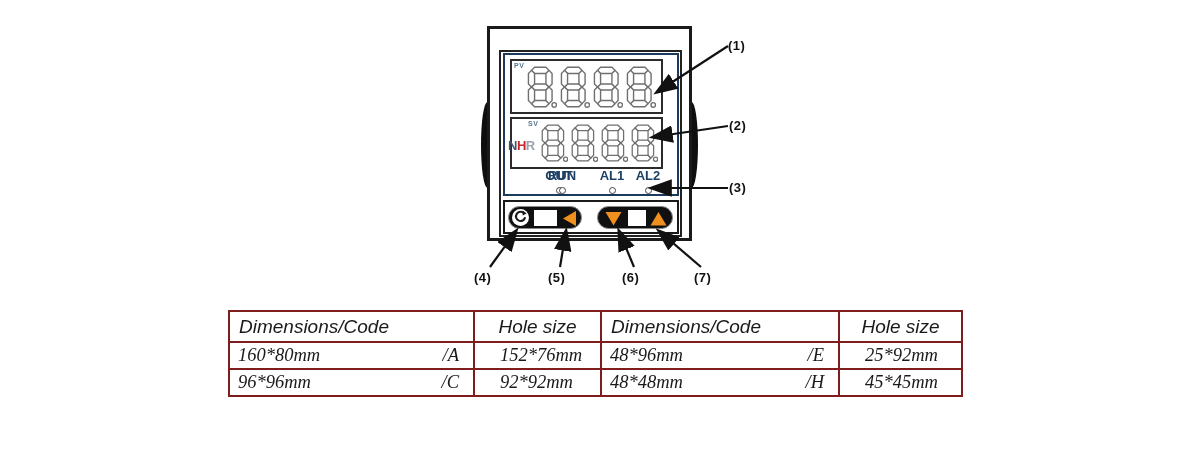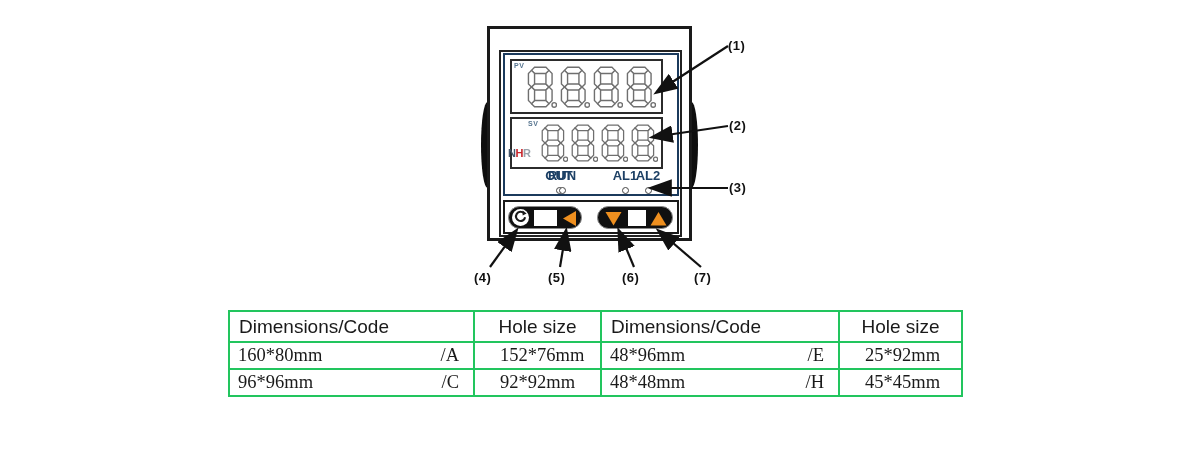--- a/index.html
+++ b/index.html
@@ -37,21 +37,21 @@
     position:absolute; font-size:7px; font-weight:bold; color:#56748f; letter-spacing:0.5px;
   }
   .pv-label { left:514px; top:62px; }
   .sv-label { left:528px; top:120px; }
   .digits { position:absolute; display:flex; gap:3px; }
   .digits.pv { left:527px; top:66px; }
   .digits.sv { left:541px; top:124px; }
   .digits svg { display:block; }
 
   .brand {
-    position:absolute; left:508px; top:147px; font-size:11px; font-weight:800;
+    position:absolute; left:508px; top:138px; font-size:13px; font-weight:800;
     letter-spacing:-0.5px; font-family:"Liberation Sans", sans-serif;
   }
 
   .indicator { position:absolute; width:30px; text-align:center; top:171px; }
   .indicator .ind-label {
     font-size:13px; font-weight:bold; color:var(--indicator-navy,#1d4065);
     display:block; line-height:9px;
   }
   .indicator .ind-led {
     display:inline-block; width:7px; height:7px; border:1.5px solid #444;
@@ -83,21 +83,21 @@
     position:absolute; font-size:13px; font-weight:bold; color:#111;
     letter-spacing:0.5px; white-space:nowrap;
   }
 
   
   .spec-table {
     position:absolute; left:228px; top:310px; width:733px;
     border-collapse:collapse; table-layout:fixed; color:#1a1a1a;
   }
   .spec-table th, .spec-table td {
-    border:2px solid #22c55e; overflow:hidden; white-space:nowrap;
+    border:2px solid #7f1d1d; overflow:hidden; white-space:nowrap;font-style:italic;
   }
   .spec-table th {
     height:31px; font-family:"Liberation Sans", sans-serif; font-size:19px;
     font-weight:normal; text-align:left; padding-left:9px;
   }
   .spec-table th.hole-h { text-align:center; padding-left:0; }
   .spec-table td {
     height:27px; font-family:"Liberation Serif", serif; font-size:18.5px;margin-left:16px;
   }
   .dim-cell-inner {
@@ -220,21 +220,21 @@
           <polygon points="5,24 8.5,27.5 8.5,39.5 5,43 1.5,39.5 1.5,27.5"></polygon>
           <circle cx="31" cy="44.5" r="2.6"></circle>
         </g>
       </svg>
     </div>
   <div class="brand" id="brand-logo"><span style="color:#44566b">N</span><span style="color:#c6252b">H</span><span style="color:#9aa2ab">R</span></div>
 
   <div id="indicators">
       <div class="indicator" style="left:544px"><span class="ind-label">OUT</span><span class="ind-led"></span></div>
       <div class="indicator" style="left:547px"><span class="ind-label">RUN</span><span class="ind-led"></span></div>
-      <div class="indicator" style="left:610px"><span class="ind-label">AL1</span><span class="ind-led"></span></div>
+      <div class="indicator" style="left:597px"><span class="ind-label">AL1</span><span class="ind-led"></span></div>
       <div class="indicator" style="left:633px"><span class="ind-label">AL2</span><span class="ind-led"></span></div>
     </div>
 
   <div class="key-panel"></div>
 
   <div class="pill left-pill">
     <div class="keycap-circle">
       <svg width="17" height="17" viewBox="0 0 17 17">
         <path d="M11.8,4.1 A4.6,4.6 0 1 0 13.1,8.3" fill="none" stroke="#1a1a1a" stroke-width="2.1"></path>
         <polygon points="10.6,1.6 14.6,4.6 10.6,6.6" fill="#1a1a1a"></polygon>

